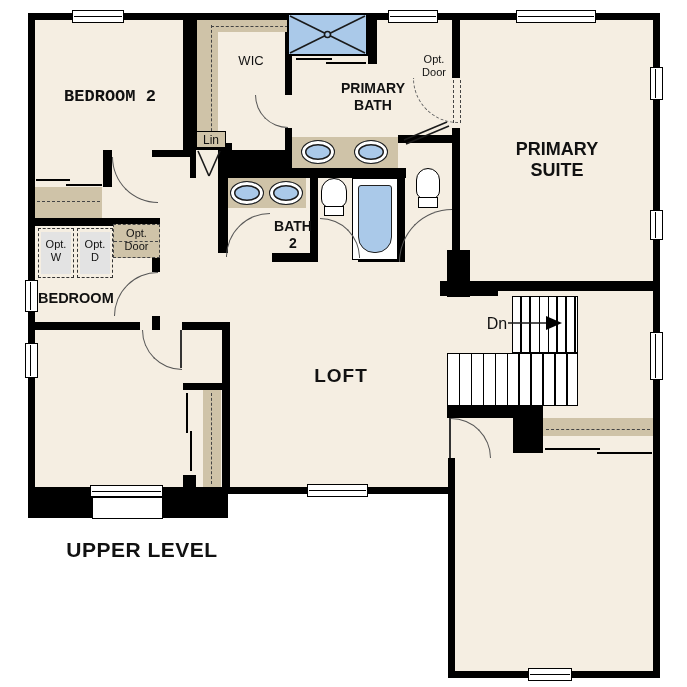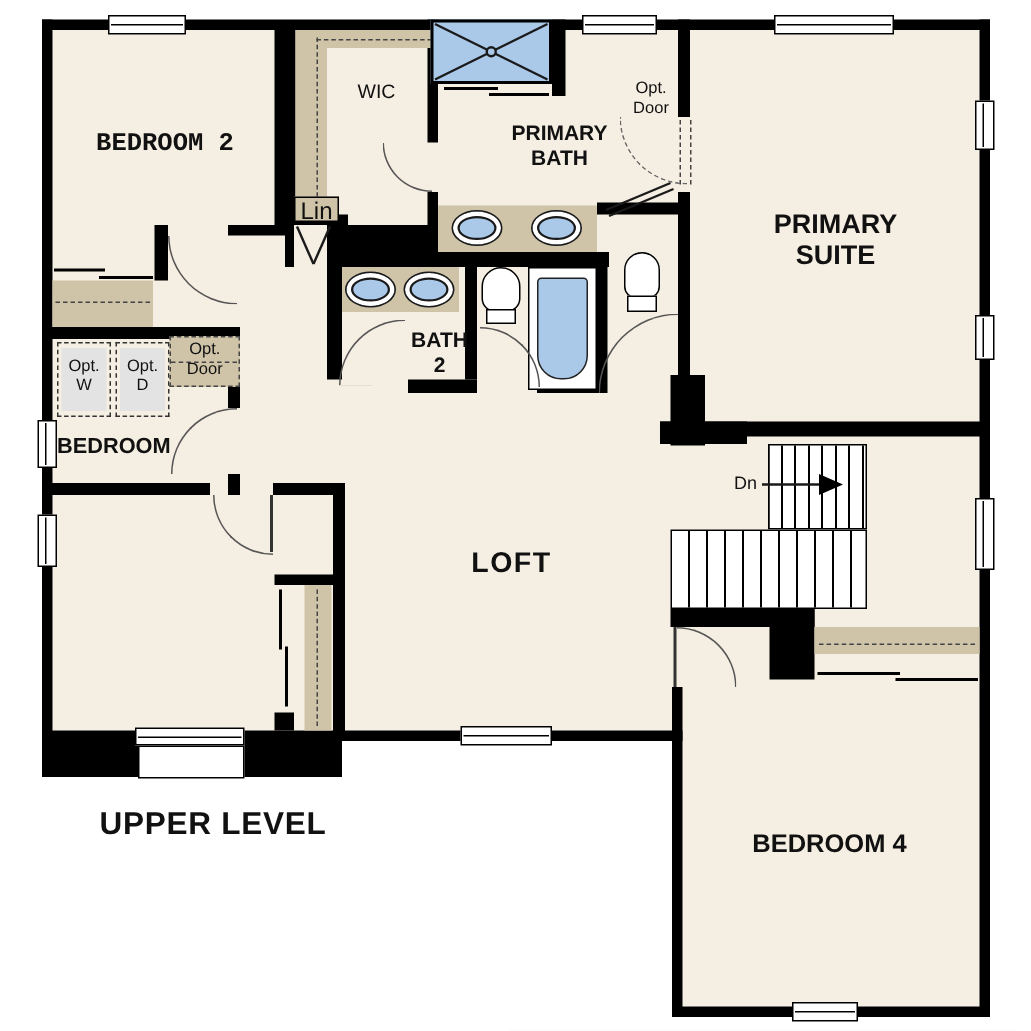--- a/index.html
+++ b/index.html
@@ -179,36 +179,35 @@
     <div>BATH</div>
   </div>
   <div class="lbl" style="left:408px;top:53px;width:52px;font-size:11px;">
     <div>Opt.</div>
     <div>Door</div>
   </div>
   <div class="lbl b" style="left:487px;top:139px;width:140px;font-size:18px;">
     <div>PRIMARY</div>
     <div>SUITE</div>
   </div>
-  <div class="lbl" style="left:196px;top:133px;width:30px;font-size:16px;">Lin</div>
+  <div class="lbl" style="left:196px;top:133px;width:30px;font-size:12px;">Lin</div>
   <div class="lbl b" style="left:263px;top:218px;width:60px;font-size:14px;">
     <div>BATH</div>
     <div>2</div>
   </div>
   <div class="lbl" style="left:38px;top:238px;width:36px;font-size:11px;">
     <div>Opt.</div>
     <div>W</div>
   </div>
   <div class="lbl" style="left:77px;top:238px;width:36px;font-size:11px;">
     <div>Opt.</div>
     <div>D</div>
   </div>
   <div class="lbl" style="left:113px;top:227px;width:47px;font-size:11px;">
     <div>Opt.</div>
     <div>Door</div>
   </div>
   <div class="lbl b" style="left:36px;top:290px;width:98px;font-size:14.5px;text-align:left;padding-left:2px;">BEDROOM</div>
   <div class="lbl b" style="left:291px;top:365px;width:100px;font-size:19px;letter-spacing:1px;">LOFT</div>
-  <div class="lbl" style="left:484px;top:315px;width:26px;font-size:12px;">Dn</div>
-  <div class="lbl b" style="left:478px;top:553px;width:150px;font-size:17px;">BEDROOM 4</div>
+  <div class="lbl" style="left:484px;top:315px;width:26px;font-size:16px;">Dn</div>
   <div class="lbl b" style="left:32px;top:538px;width:220px;font-size:21px;text-align:center;letter-spacing:0.5px;">UPPER LEVEL</div>
 
 </div>
 
 </body></html>

